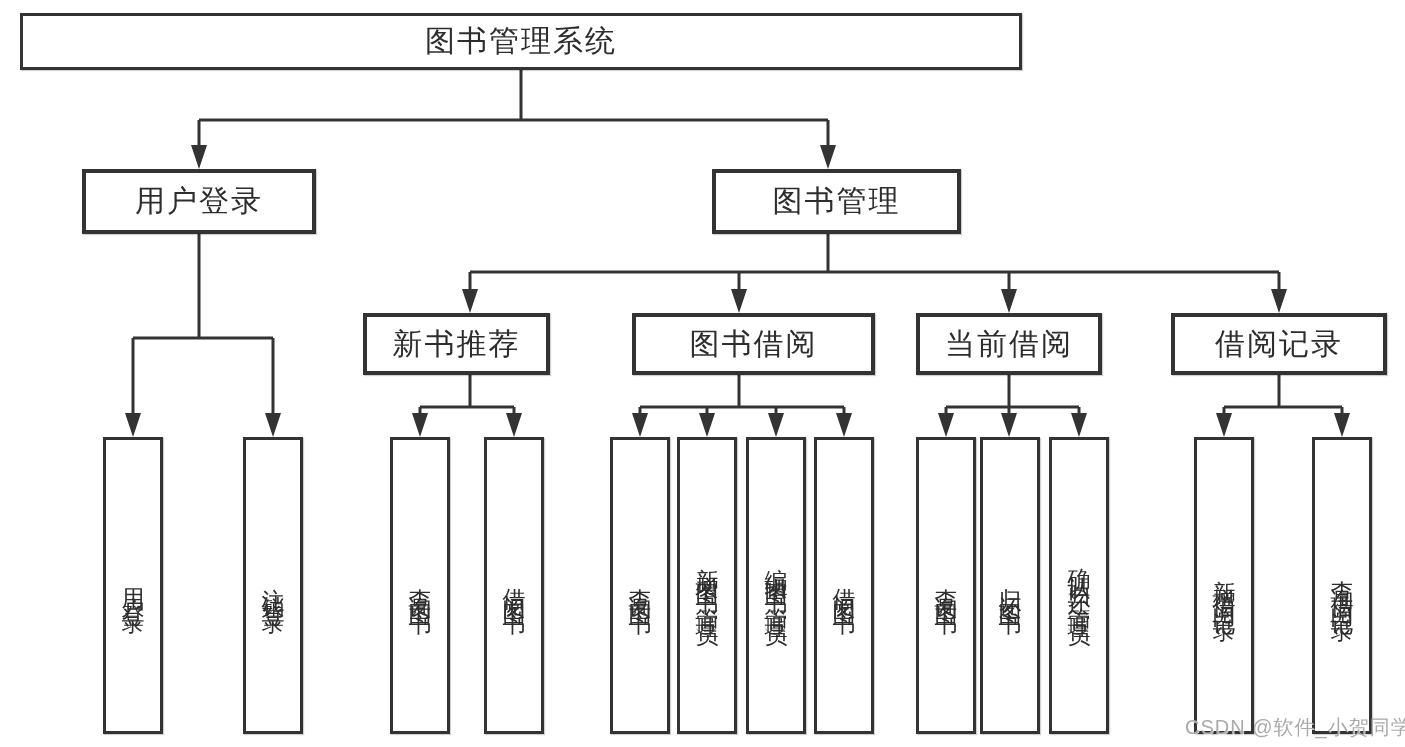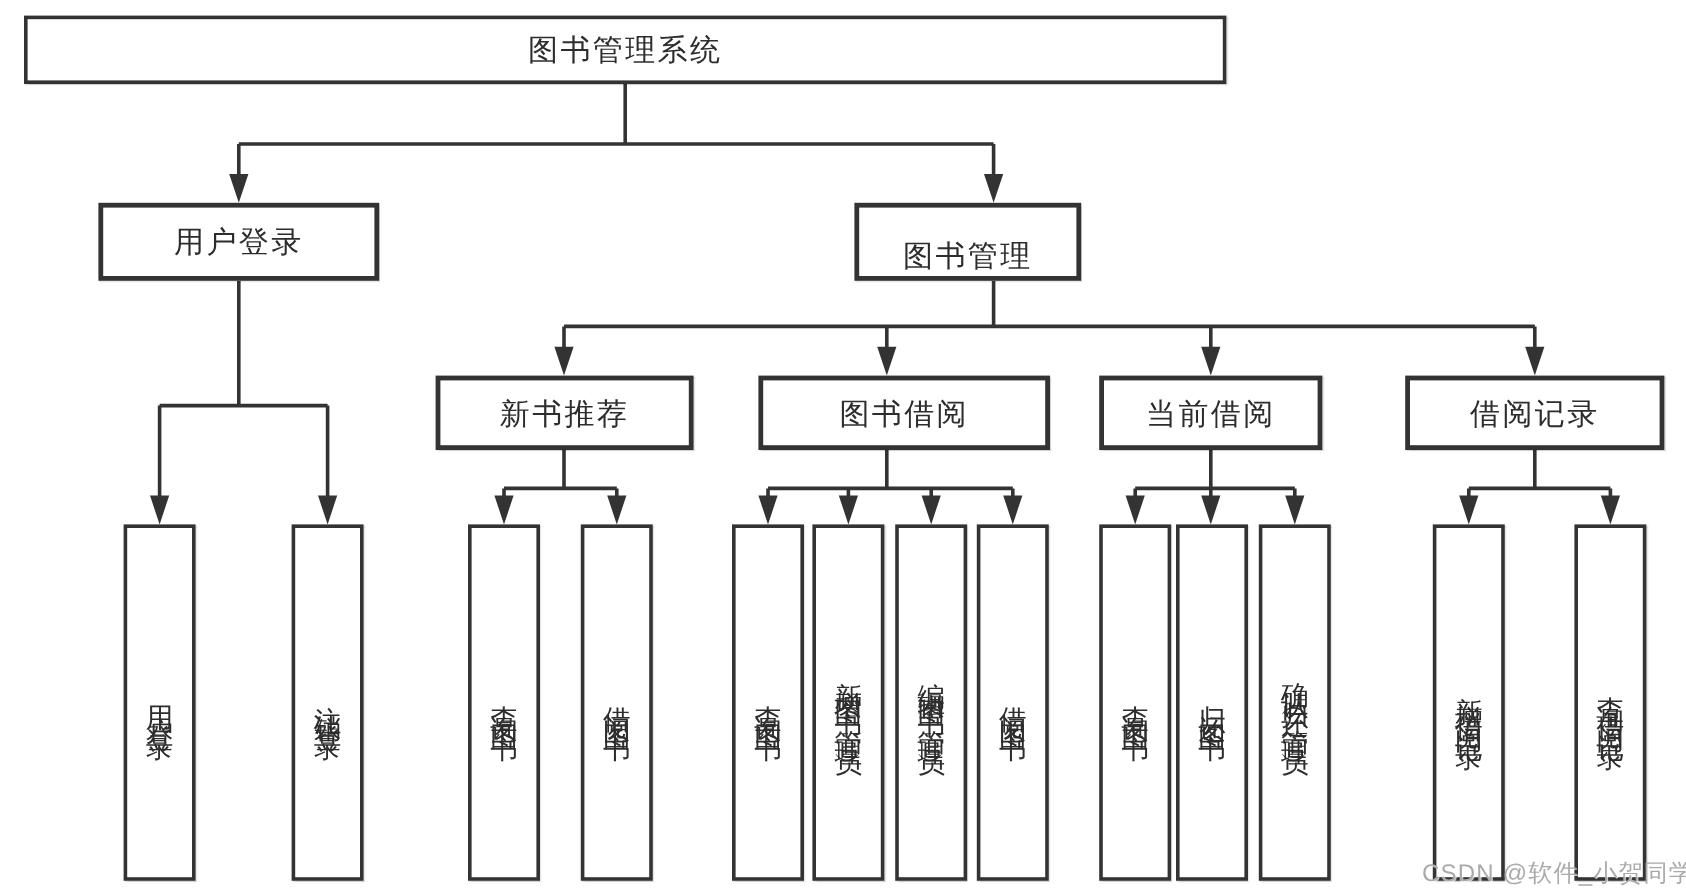--- a/index.html
+++ b/index.html
@@ -20,21 +20,21 @@
   #wires{position:absolute;left:0;top:0;width:1405px;height:747px;}
   .box{
     position:absolute;
     box-sizing:border-box;
     background:#fff;
     border:3px solid var(--line);
     display:flex;align-items:center;justify-content:center;
     box-shadow:1px 1px 1px rgba(0,0,0,0.18);
   }
   .hbox .lbl{
-    font-size:25px;
+    font-size:30px;
     letter-spacing:2px;
     white-space:nowrap;
     color:var(--text);
     font-family:Liberation Serif, serif;
   }
   .vbox .lbl{
     writing-mode:vertical-rl;
     text-orientation:mixed;
     font-size:23px;
     letter-spacing:8px;
@@ -48,22 +48,22 @@
     font-size:20px;
     color:var(--wm);
     white-space:nowrap;
     letter-spacing:1px;
     z-index:6;
     text-shadow:1px 1px 0 rgba(255,255,255,0.7);
   }
   
   #n-root   {left:20px;  top:13px;  width:1002px; height:57px;}
   #n-ulogin {left:82px;  top:169px; width:234px;  height:65px;}
-  #n-bmgmt  {left:712px; top:169px; width:189px;  height:65px;align-items:flex-end;}
-  #n-newrec {left:363px; top:313px; width:215px;  height:62px;}
+  #n-bmgmt  {left:712px; top:169px; width:249px;  height:65px;}
+  #n-newrec {left:363px; top:313px; width:187px;  height:62px;}
   #n-bborrow{left:632px; top:313px; width:243px;  height:62px;}
   #n-cborrow{left:902px; top:313px; width:186px;  height:62px;margin-left:14px;}
   #n-brec   {left:1171px;top:313px; width:216px;  height:62px;}
   .leaf{top:437px;width:60px;height:297px;}
   #l-ulogin {left:103px;}
   #l-logout {left:243px;}
   #l-nbq    {left:390px;}
   #l-nbb    {left:484px;}
   #l-bbq    {left:610px;}
   #l-bba    {left:677px;}

